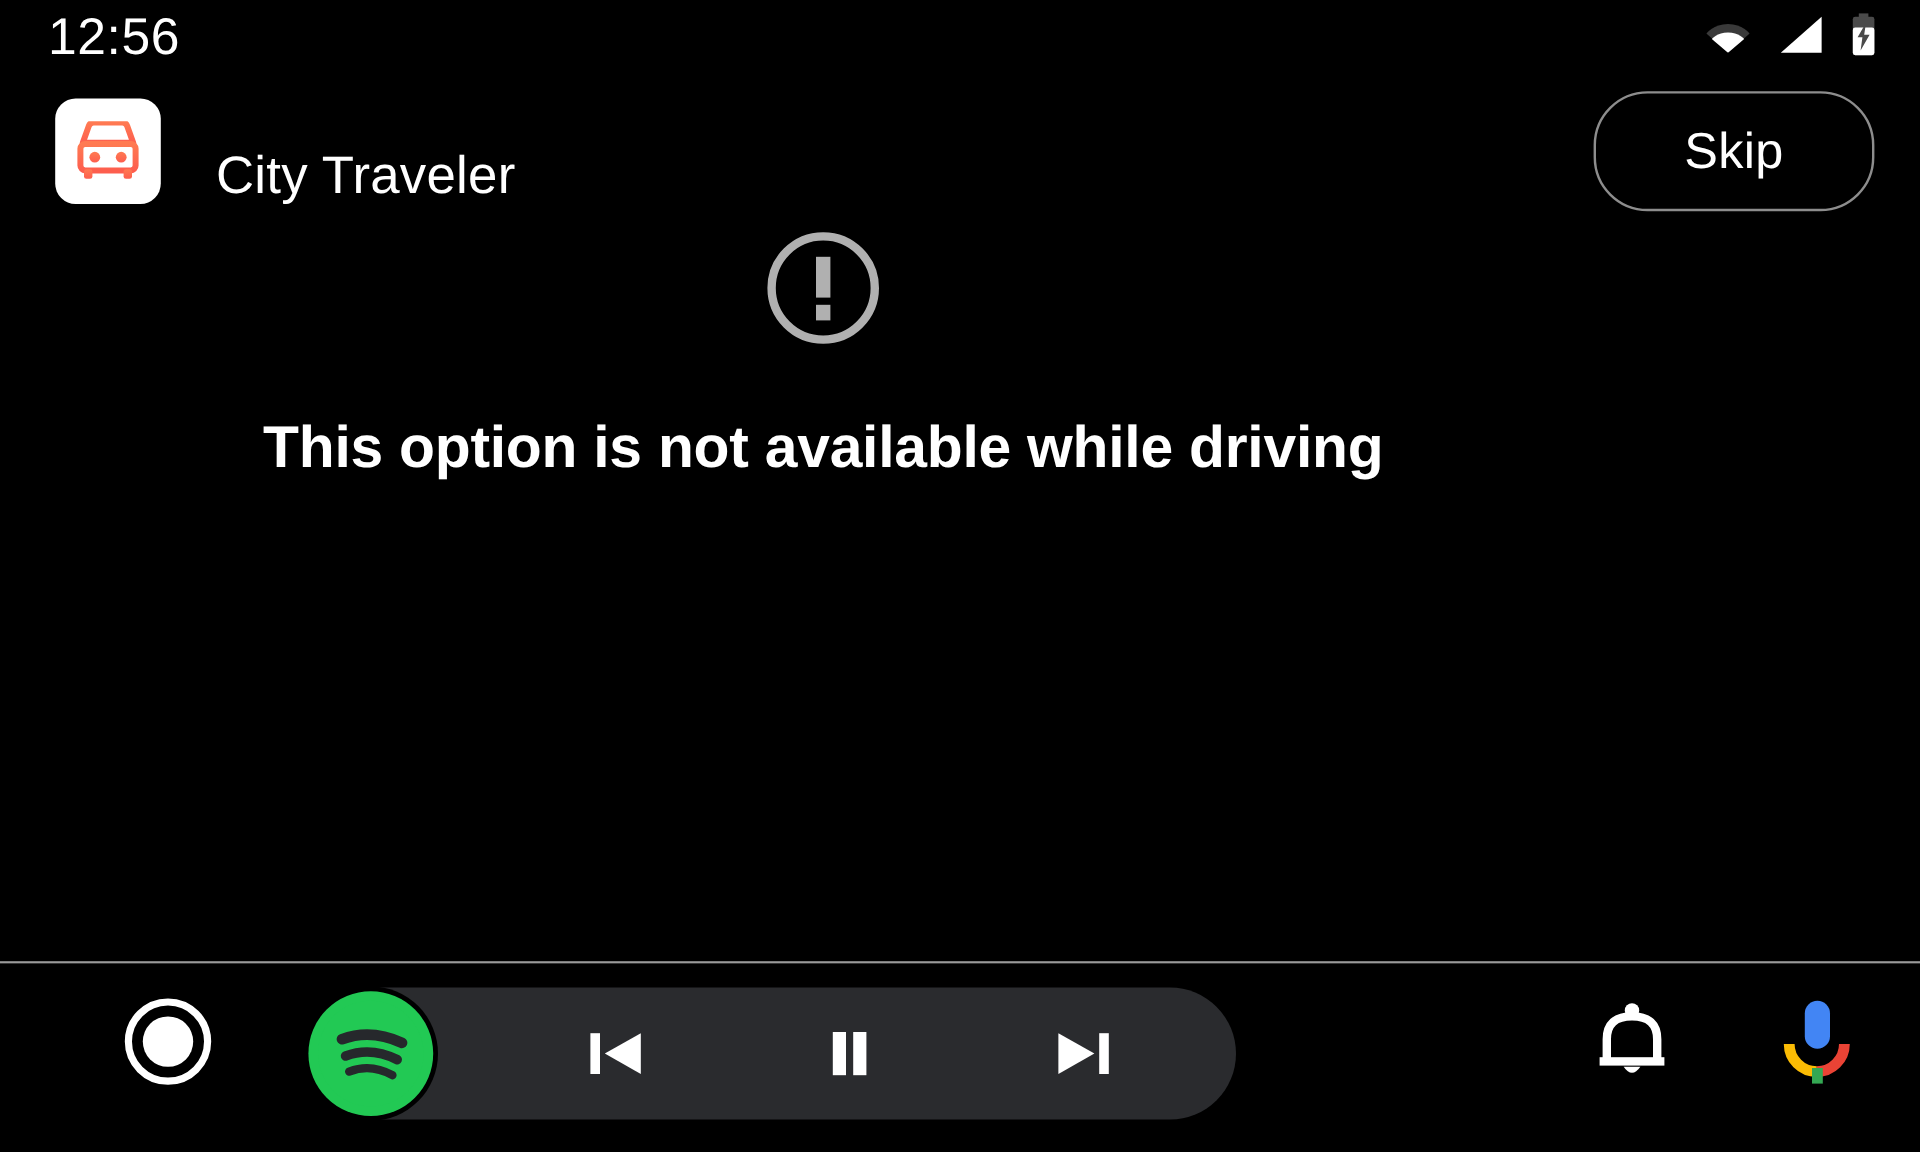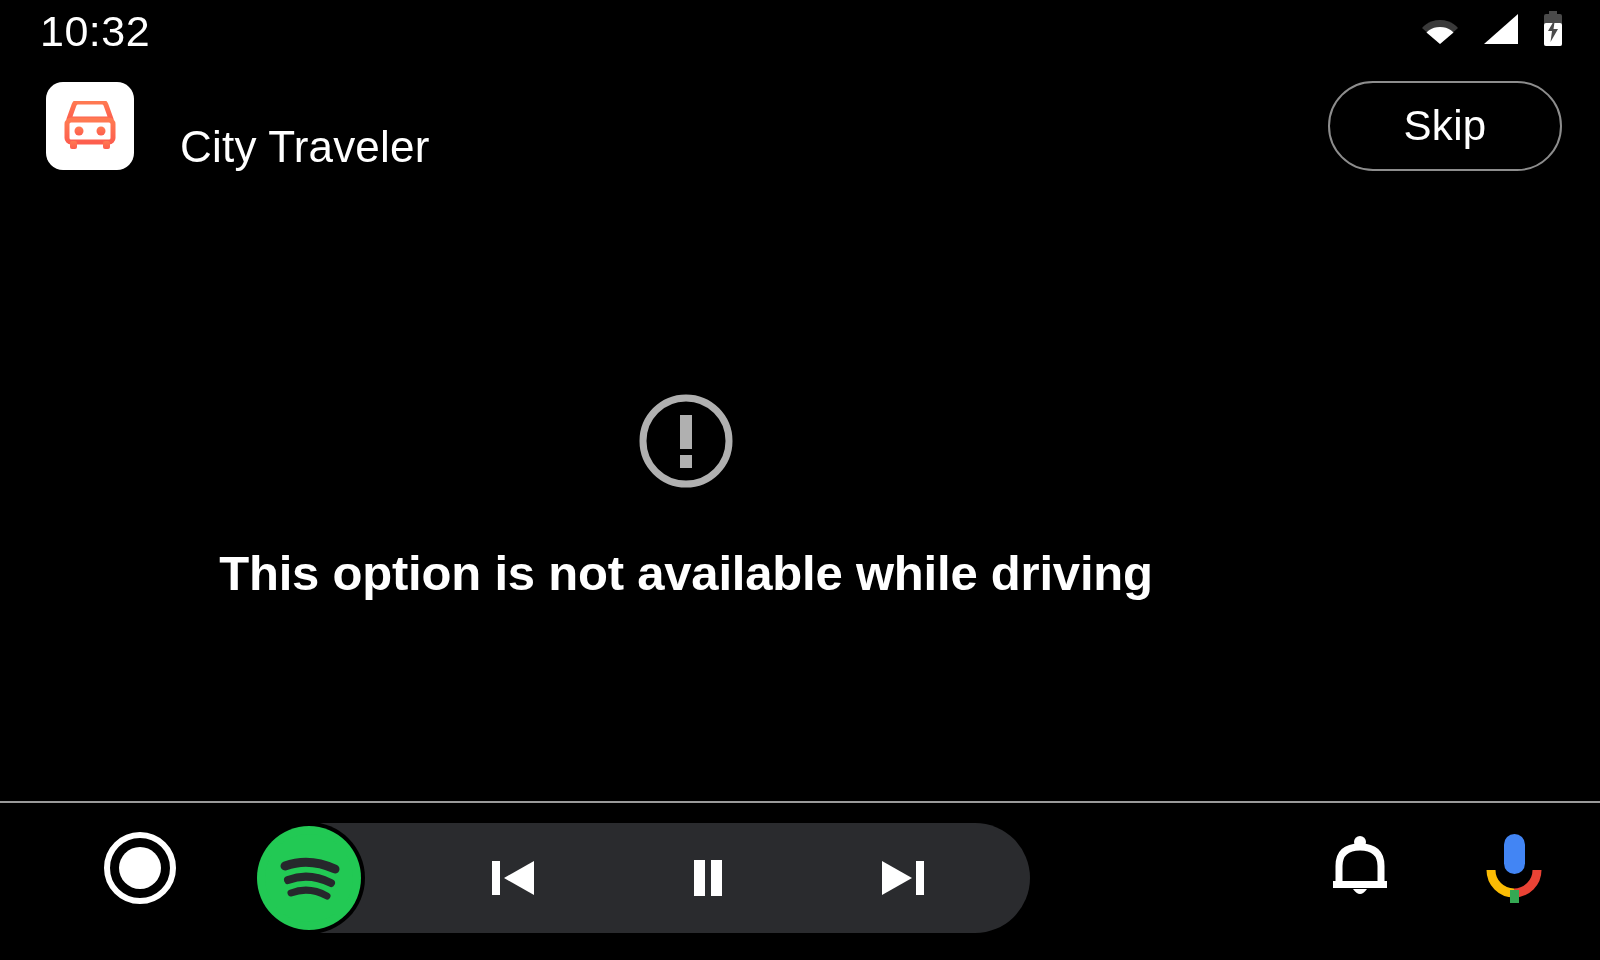--- a/index.html
+++ b/index.html
@@ -72,21 +72,21 @@
     margin-left: 46px;
     letter-spacing: 0.2px;
     white-space: nowrap;
     margin-top: 42px;
   }
 
   .header-spacer { flex: 1 1 auto; }
 
   .skip-button {
     min-width: 234px;
-    height: 90px;
+    height: 100px;
     border-radius: 45px;
     border: 2px solid #8d8d8d;
     background: transparent;
     color: #ffffff;
     font-family: "Liberation Sans", sans-serif;
     font-size: 42px;
     font-weight: 400;
     display: flex;
     align-items: center;
     justify-content: center;
@@ -96,21 +96,21 @@
 
   
   .main-content {
     position: absolute;
     top: 190px; left: 0;
     width: 1372px;
     height: 611px;
     display: flex;
     flex-direction: column;
     align-items: center;
-    justify-content: center;
+    justify-content: flex-start;
   }
 
   .warning-icon {
     margin-bottom: 50px;
   }
 
   .warning-message {
     font-size: 49px;
     font-weight: 700;
     color: #ffffff;
@@ -214,21 +214,21 @@
     justify-content: center;
     cursor: pointer;
     background: transparent;
     border: none;
   }
 </style>
 </head>
 <body>
 
 <div class="status-bar">
-  <div class="status-clock">10:32</div>
+  <div class="status-clock">12:56</div>
   <div class="status-icons">
     <span>
       <svg width="40" height="30" viewBox="0 0 40 30">
         <path d="M20 6 C8 6 2 14 2 14 L20 30 L38 14 C38 14 32 6 20 6 Z" fill="#3a3a3a"></path>
         <path d="M20 13 C11 13 6.5 18.5 6.5 18.5 L20 30 L33.5 18.5 C33.5 18.5 29 13 20 13 Z" fill="#ffffff"></path>
       </svg>
     </span>
     <span>
       <svg width="38" height="32" viewBox="0 0 38 32">
         <path d="M36 1 L36 31 L2 31 Z" fill="#ffffff"></path>

